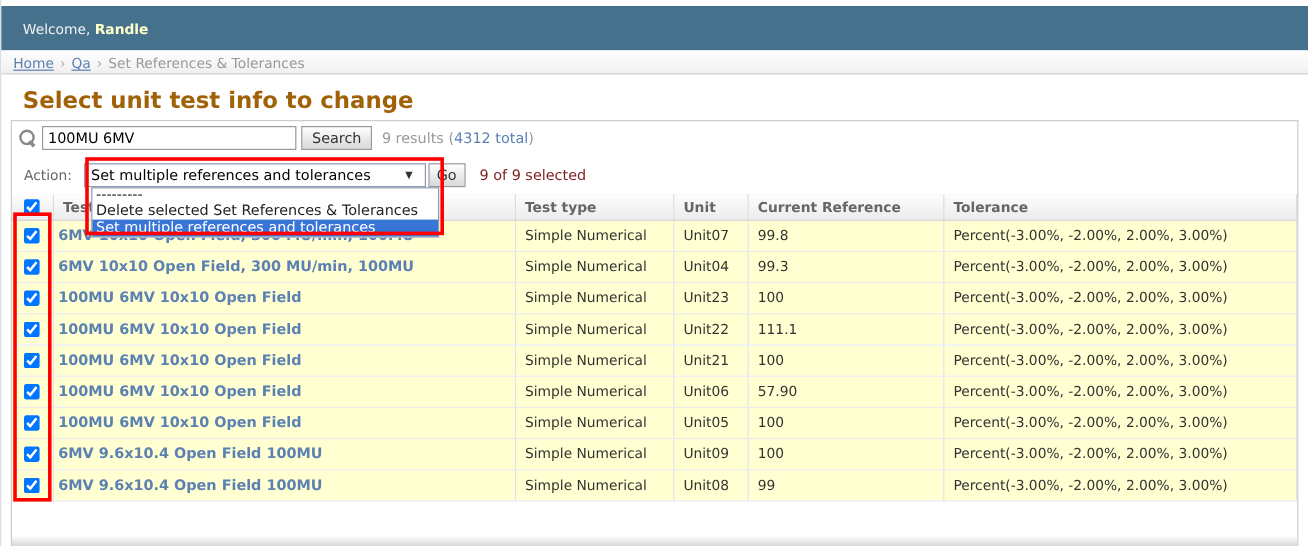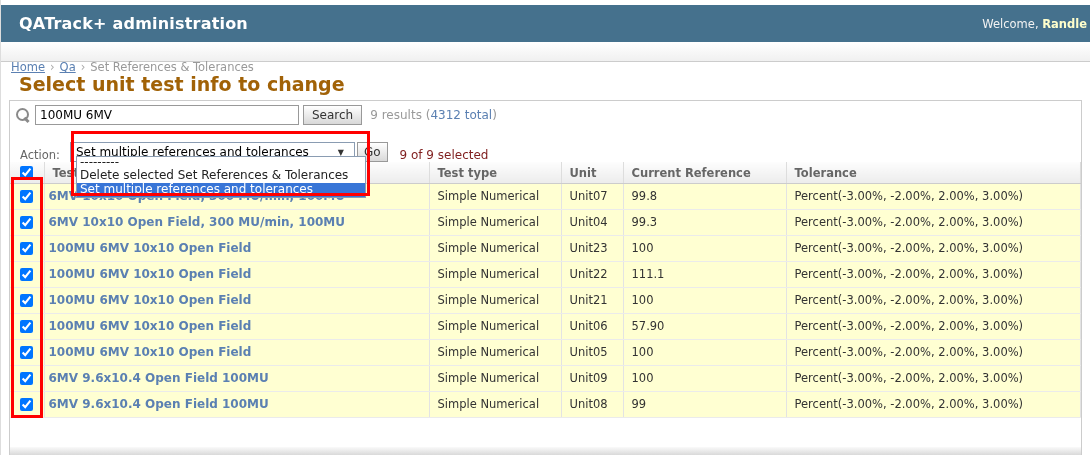--- a/index.html
+++ b/index.html
@@ -20,21 +20,21 @@
     align-items: center;
     justify-content: space-between;
     padding: 0 3px 0 18px;
   }
   #branding { color:#fff; font-size:16px; font-weight:bold; letter-spacing:0.2px; }
   #user-tools { color:#f2f2f2; font-size:11.5px; white-space:nowrap; }
   #user-tools b { color:#ffffcc; }
   
   #breadcrumbs {
     height: 20px;
-    padding: 18px 0 0 10px;
+    padding: 4px 0 0 10px;
     background: linear-gradient(#ffffff, #f0f0f0);
     border-bottom: 1px solid #ccc;
     font-size: 11.5px;
     color: #999;
   }
   #breadcrumbs a { color:#5b80b2; text-decoration:underline; }
   #breadcrumbs .sep { margin:0 5px; color:#aaa; }
   
   h1#page-title {
     margin: 11px 0 0 18px;
@@ -60,41 +60,41 @@
   .magnifier { position:relative; width:14px; height:14px; margin-right:5px; flex:0 0 auto; }
   .magnifier::before {
     content:""; position:absolute; left:0; top:0;
     width:9px; height:9px; border:2px solid #8a8a8a; border-radius:50%;
   }
   .magnifier::after {
     content:""; position:absolute; left:9px; top:9px;
     width:2.5px; height:6px; background:#8a8a8a; transform:rotate(-45deg);
   }
   #search-input {
-    width: 264px; height: 20px;
+    width: 212px; height: 20px;
     border: 1px solid #999;
     font-size: 12px; font-family: inherit;
     padding: 1px 4px; color:#000;
   }
   .btn {
     margin-left: 4px;
     font-size: 12px; font-family: inherit;
     padding: 2px 8px;
     background: linear-gradient(#ffffff, #d8d8d8);
     border: 1px solid #999;
     color: #333;
     cursor: pointer;
   }
   #results-text { color:#999; font-size:12px; margin-left:8px; }
   #results-text a { color:#5b80b2; text-decoration:none;text-align:right; }
   
   #action-row {
     height: 33px;
     display: flex;
-    align-items: flex-end;
+    align-items: center;
     padding: 0 0 0 10px;
     font-size: 11.5px;
     color: #666;
   }
   #action-select {
     margin-left: 10px;
     width: 285px; height: 20px;
     border: 1px solid #8a9cb2;
     background: #fff;
     display: flex; align-items: center; justify-content: space-between;
@@ -170,21 +170,20 @@
   .red-box { position:absolute; border:3px solid #ff0000; z-index:6; pointer-events:none; }
   #red-box-action { left:70px; top:131px; width:299px; height:65px; }
   #red-box-checkboxes { left:10px; top:177px; width:32px; height:241px; }
 </style>
 </head>
 <body>
 
 <div class="top-gap"></div>
 
 <div id="header">
-  <span id="branding">QATrack+ administration</span>
   <span id="user-tools"><span>Welcome, </span><b>Randle</b></span>
 </div>
 
 <div id="breadcrumbs">
   <a href="#">Home</a><span class="sep">›</span><a href="#">Qa</a><span class="sep">›</span><span>Set References &amp; Tolerances</span>
 </div>
 
 <h1 id="page-title">Select unit test info to change</h1>
 
 <div id="module">

